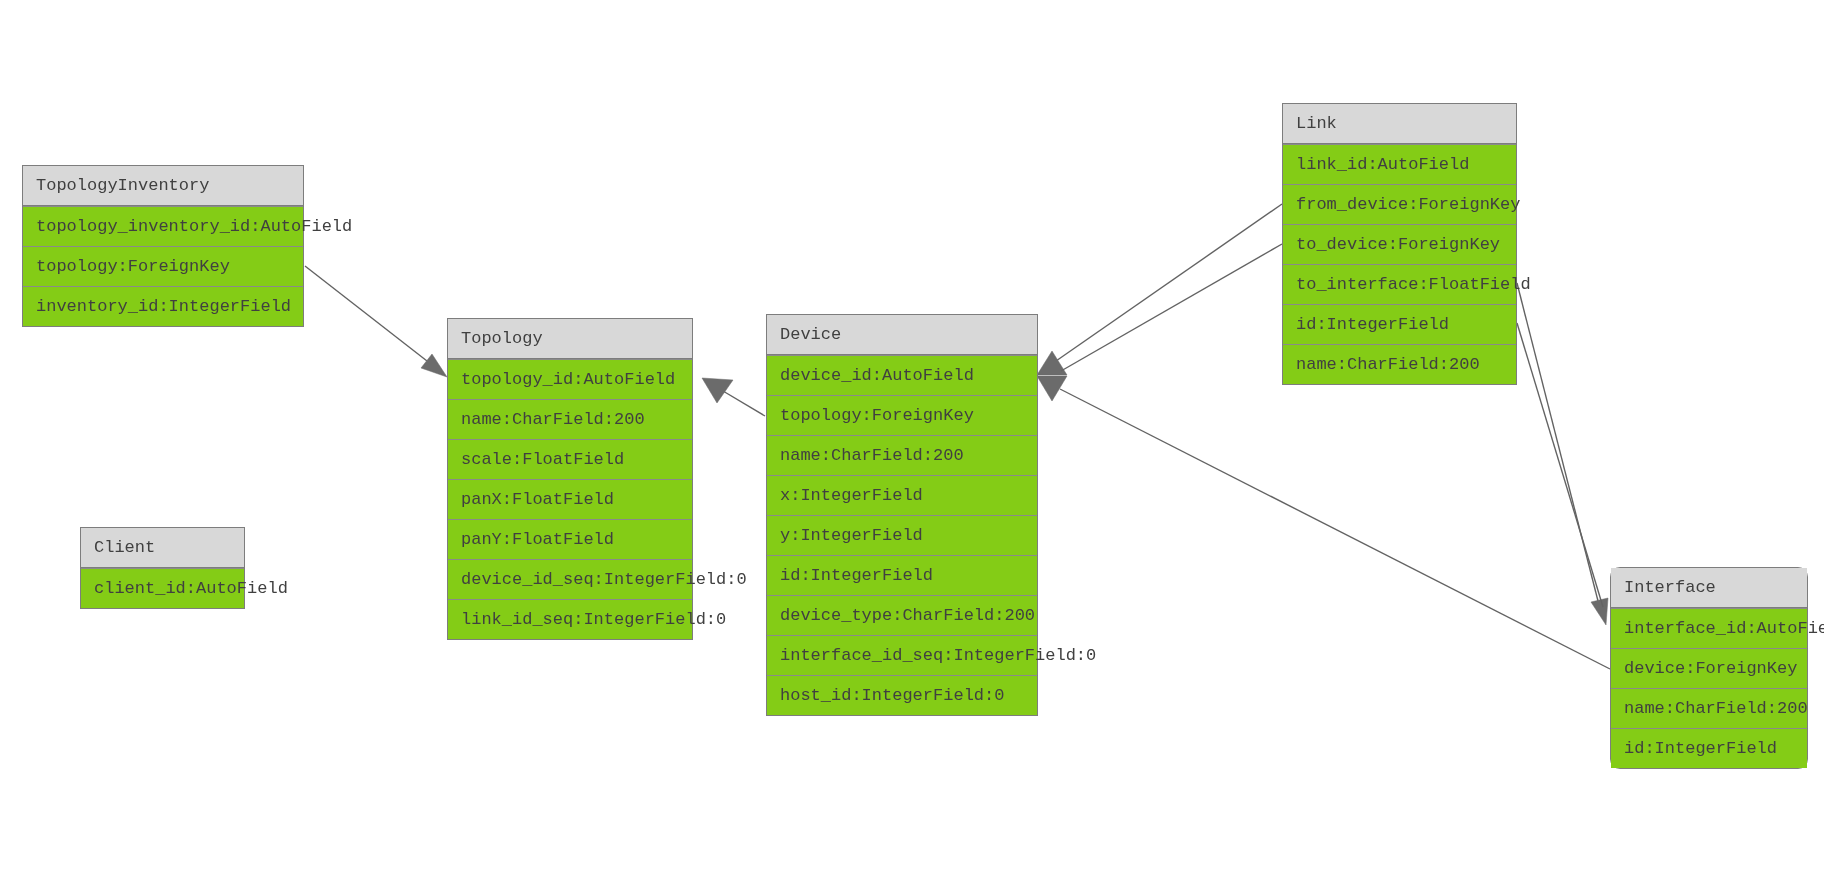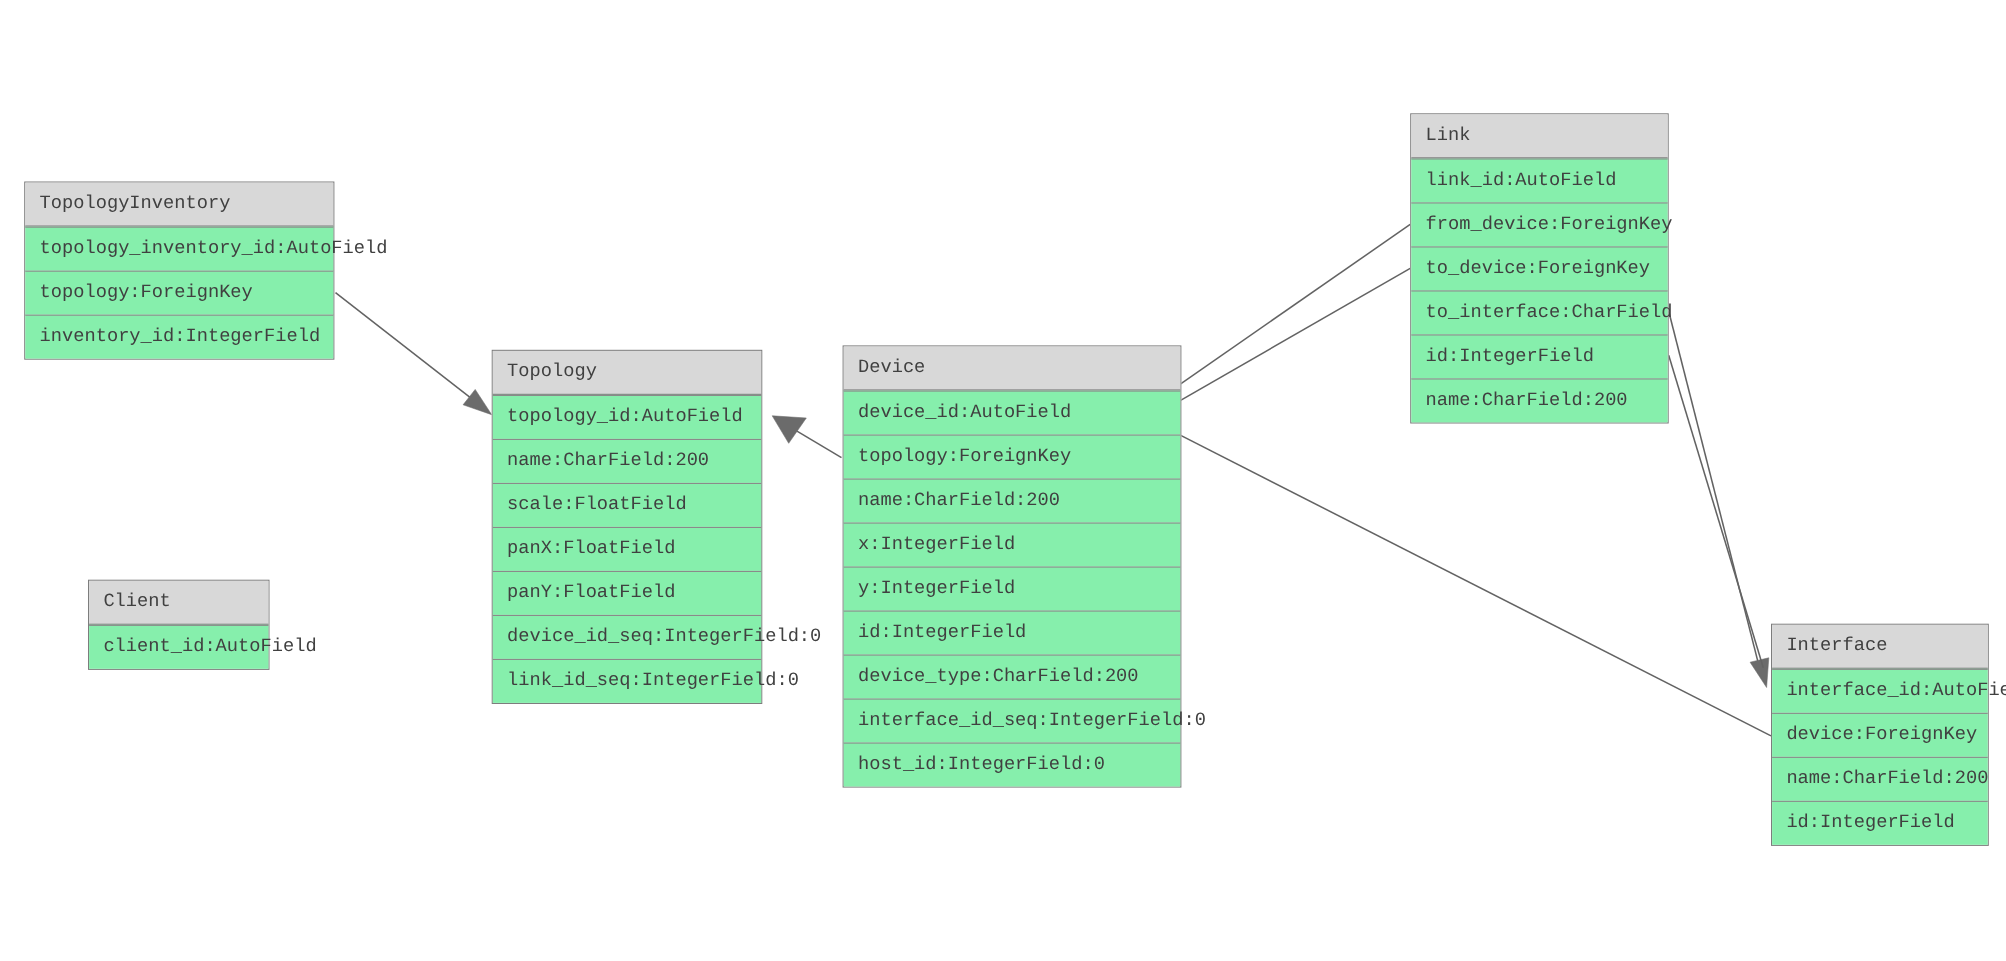--- a/index.html
+++ b/index.html
@@ -50,21 +50,21 @@
     display: flex;
     align-items: center;
     padding-left: 13px;
   }
   .table-row {
     height: 40px;
     display: flex;
     align-items: center;
     padding-left: 13px;
     border-top: 1px solid var(--row-sep);
-    background: #86efac;
+    background: #84cc16;
     white-space: nowrap;
   }
   .table-row:first-of-type { border-top: none; }
 </style>
 </head>
 <body>
 
 <div class="canvas">
   <svg id="connections" xmlns="http://www.w3.org/2000/svg" viewBox="0 0 1824 874">
       <line x1="305" y1="266" x2="427" y2="361"></line>
@@ -94,42 +94,42 @@
         <div class="table-row">scale:FloatField</div>
         <div class="table-row">panX:FloatField</div>
         <div class="table-row">panY:FloatField</div>
         <div class="table-row">device_id_seq:IntegerField:0</div>
         <div class="table-row">link_id_seq:IntegerField:0</div>
       </div>
       <div class="entity-table" style="left: 80px; top: 527px; width: 165px;">
     <div class="table-header">Client</div>
   <div class="table-row">client_id:AutoField</div>
       </div>
-      <div class="entity-table" style="left: 766px; top: 314px; width: 308px;">
+      <div class="entity-table" style="left: 766px; top: 314px; width: 272px;">
     <div class="table-header">Device</div>
   <div class="table-row">device_id:AutoField</div>
         <div class="table-row">topology:ForeignKey</div>
         <div class="table-row">name:CharField:200</div>
         <div class="table-row">x:IntegerField</div>
         <div class="table-row">y:IntegerField</div>
         <div class="table-row">id:IntegerField</div>
         <div class="table-row">device_type:CharField:200</div>
         <div class="table-row">interface_id_seq:IntegerField:0</div>
         <div class="table-row">host_id:IntegerField:0</div>
       </div>
       <div class="entity-table" style="left: 1282px; top: 103px; width: 235px;">
     <div class="table-header">Link</div>
   <div class="table-row">link_id:AutoField</div>
         <div class="table-row">from_device:ForeignKey</div>
         <div class="table-row">to_device:ForeignKey</div>
-        <div class="table-row">to_interface:CharField</div>
+        <div class="table-row">to_interface:FloatField</div>
         <div class="table-row">id:IntegerField</div>
         <div class="table-row">name:CharField:200</div>
       </div>
-      <div class="entity-table" style="left: 1610px; top: 567px; width: 198px;">
+      <div class="entity-table" style="left: 1610px; top: 567px; width: 198px; border-radius: 10px;">
     <div class="table-header">Interface</div>
   <div class="table-row">interface_id:AutoField</div>
         <div class="table-row">device:ForeignKey</div>
         <div class="table-row">name:CharField:200</div>
         <div class="table-row">id:IntegerField</div>
       </div>
     </div>
 </div>
 
 </body></html>

